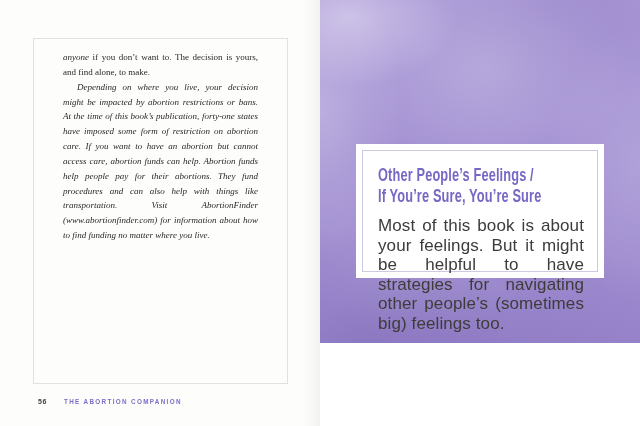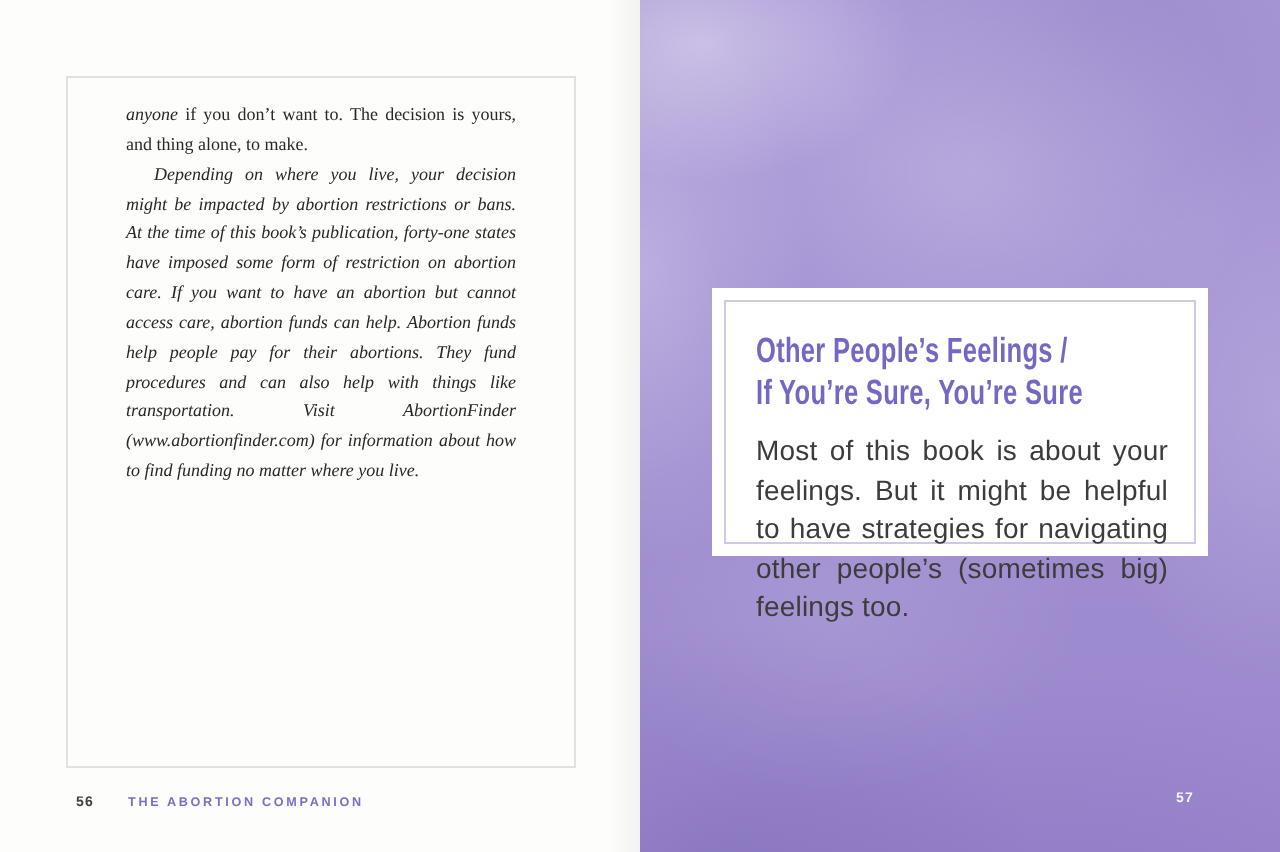--- a/index.html
+++ b/index.html
@@ -41,21 +41,21 @@
   .pnum-left {
     font-size: 7px; font-weight: bold; letter-spacing: 0.6px; color: #45403c;
   }
   .run-title {
     margin-left: 17px; font-size: 6.3px; font-weight: bold;
     letter-spacing: 1.35px; color: #7a6ec6; text-transform: uppercase;
   }
 
   
   .page-right {
-    position: relative; width: 320px; height: 426px;
+    position: relative; width: 320px; height: 343px;
     background-color: #a28fd3;
     background-image:
       radial-gradient(ellipse 150px 100px at 10% 5%,  rgba(255,255,255,0.38), rgba(255,255,255,0) 70%),
       radial-gradient(ellipse 210px 170px at 52% 20%, rgba(255,255,255,0.20), rgba(255,255,255,0) 68%),
       radial-gradient(ellipse 120px 210px at 0% 32%,  rgba(255,255,255,0.26), rgba(255,255,255,0) 70%),
       radial-gradient(ellipse 140px 200px at 100% 48%,rgba(255,255,255,0.16), rgba(255,255,255,0) 70%),
       radial-gradient(ellipse 180px 130px at 30% 72%, rgba(255,255,255,0.09), rgba(255,255,255,0) 70%),
       radial-gradient(ellipse 220px 170px at 12% 102%,rgba(74,54,142,0.16), rgba(74,54,142,0) 72%),
       radial-gradient(ellipse 300px 190px at 62% 112%,rgba(74,54,142,0.14), rgba(74,54,142,0) 75%),
       radial-gradient(ellipse 200px 160px at 72% 2%,  rgba(74,54,142,0.10), rgba(74,54,142,0) 70%),
@@ -72,38 +72,38 @@
   .card-content {
     position: absolute; left: 22px; right: 20px; top: 21px;
   }
   .heading { color: #7568c5; font-weight: bold; }
   .heading .hline {
     font-size: 17.5px; line-height: 21px; white-space: nowrap;
     transform: scaleX(0.73); transform-origin: 0 50%;
     letter-spacing: 0.2px;
   }
   .card-body {
-    margin: 9px 0 0 0; font-size: 14px; line-height: 19.5px;
+    margin: 9px 0 0 0; font-size: 17px; line-height: 19.5px;
     color: #3e3c3a; text-align: justify; letter-spacing: 0.1px;
   }
   .pnum-right {
     position: absolute; left: 268px; top: 396px;
     font-size: 7px; font-weight: bold; letter-spacing: 0.6px;
     color: rgba(255,255,255,0.92);
   }
 </style>
 </head>
 <body>
 
 <div class="spread">
 
   <div class="page-left">
     <div class="text-frame"></div>
     <div class="body-text">
-      <p><em>anyone</em><span> if you don’t want to. The decision is yours, and thing alone, to make.</span></p>
+      <p><em>anyone</em><span> if you don’t want to. The decision is yours, and find alone, to make.</span></p>
       <p class="indent">Depending on where you live, your decision might be impacted by abortion restrictions or bans. At the time of this book’s publication, forty-one states have imposed some form of restriction on abortion care. If you want to have an abortion but cannot access care, abortion funds can help. Abortion funds help people pay for their abortions. They fund procedures and can also help with things like transportation. Visit AbortionFinder (www.abortionfinder.com) for information about how to find funding no matter where you live.</p>
     </div>
     <div class="footer-left">
       <span class="pnum-left">56</span>
       <span class="run-title">THE ABORTION COMPANION</span>
     </div>
   </div>
 
   <div class="page-right">
     <div class="card">

